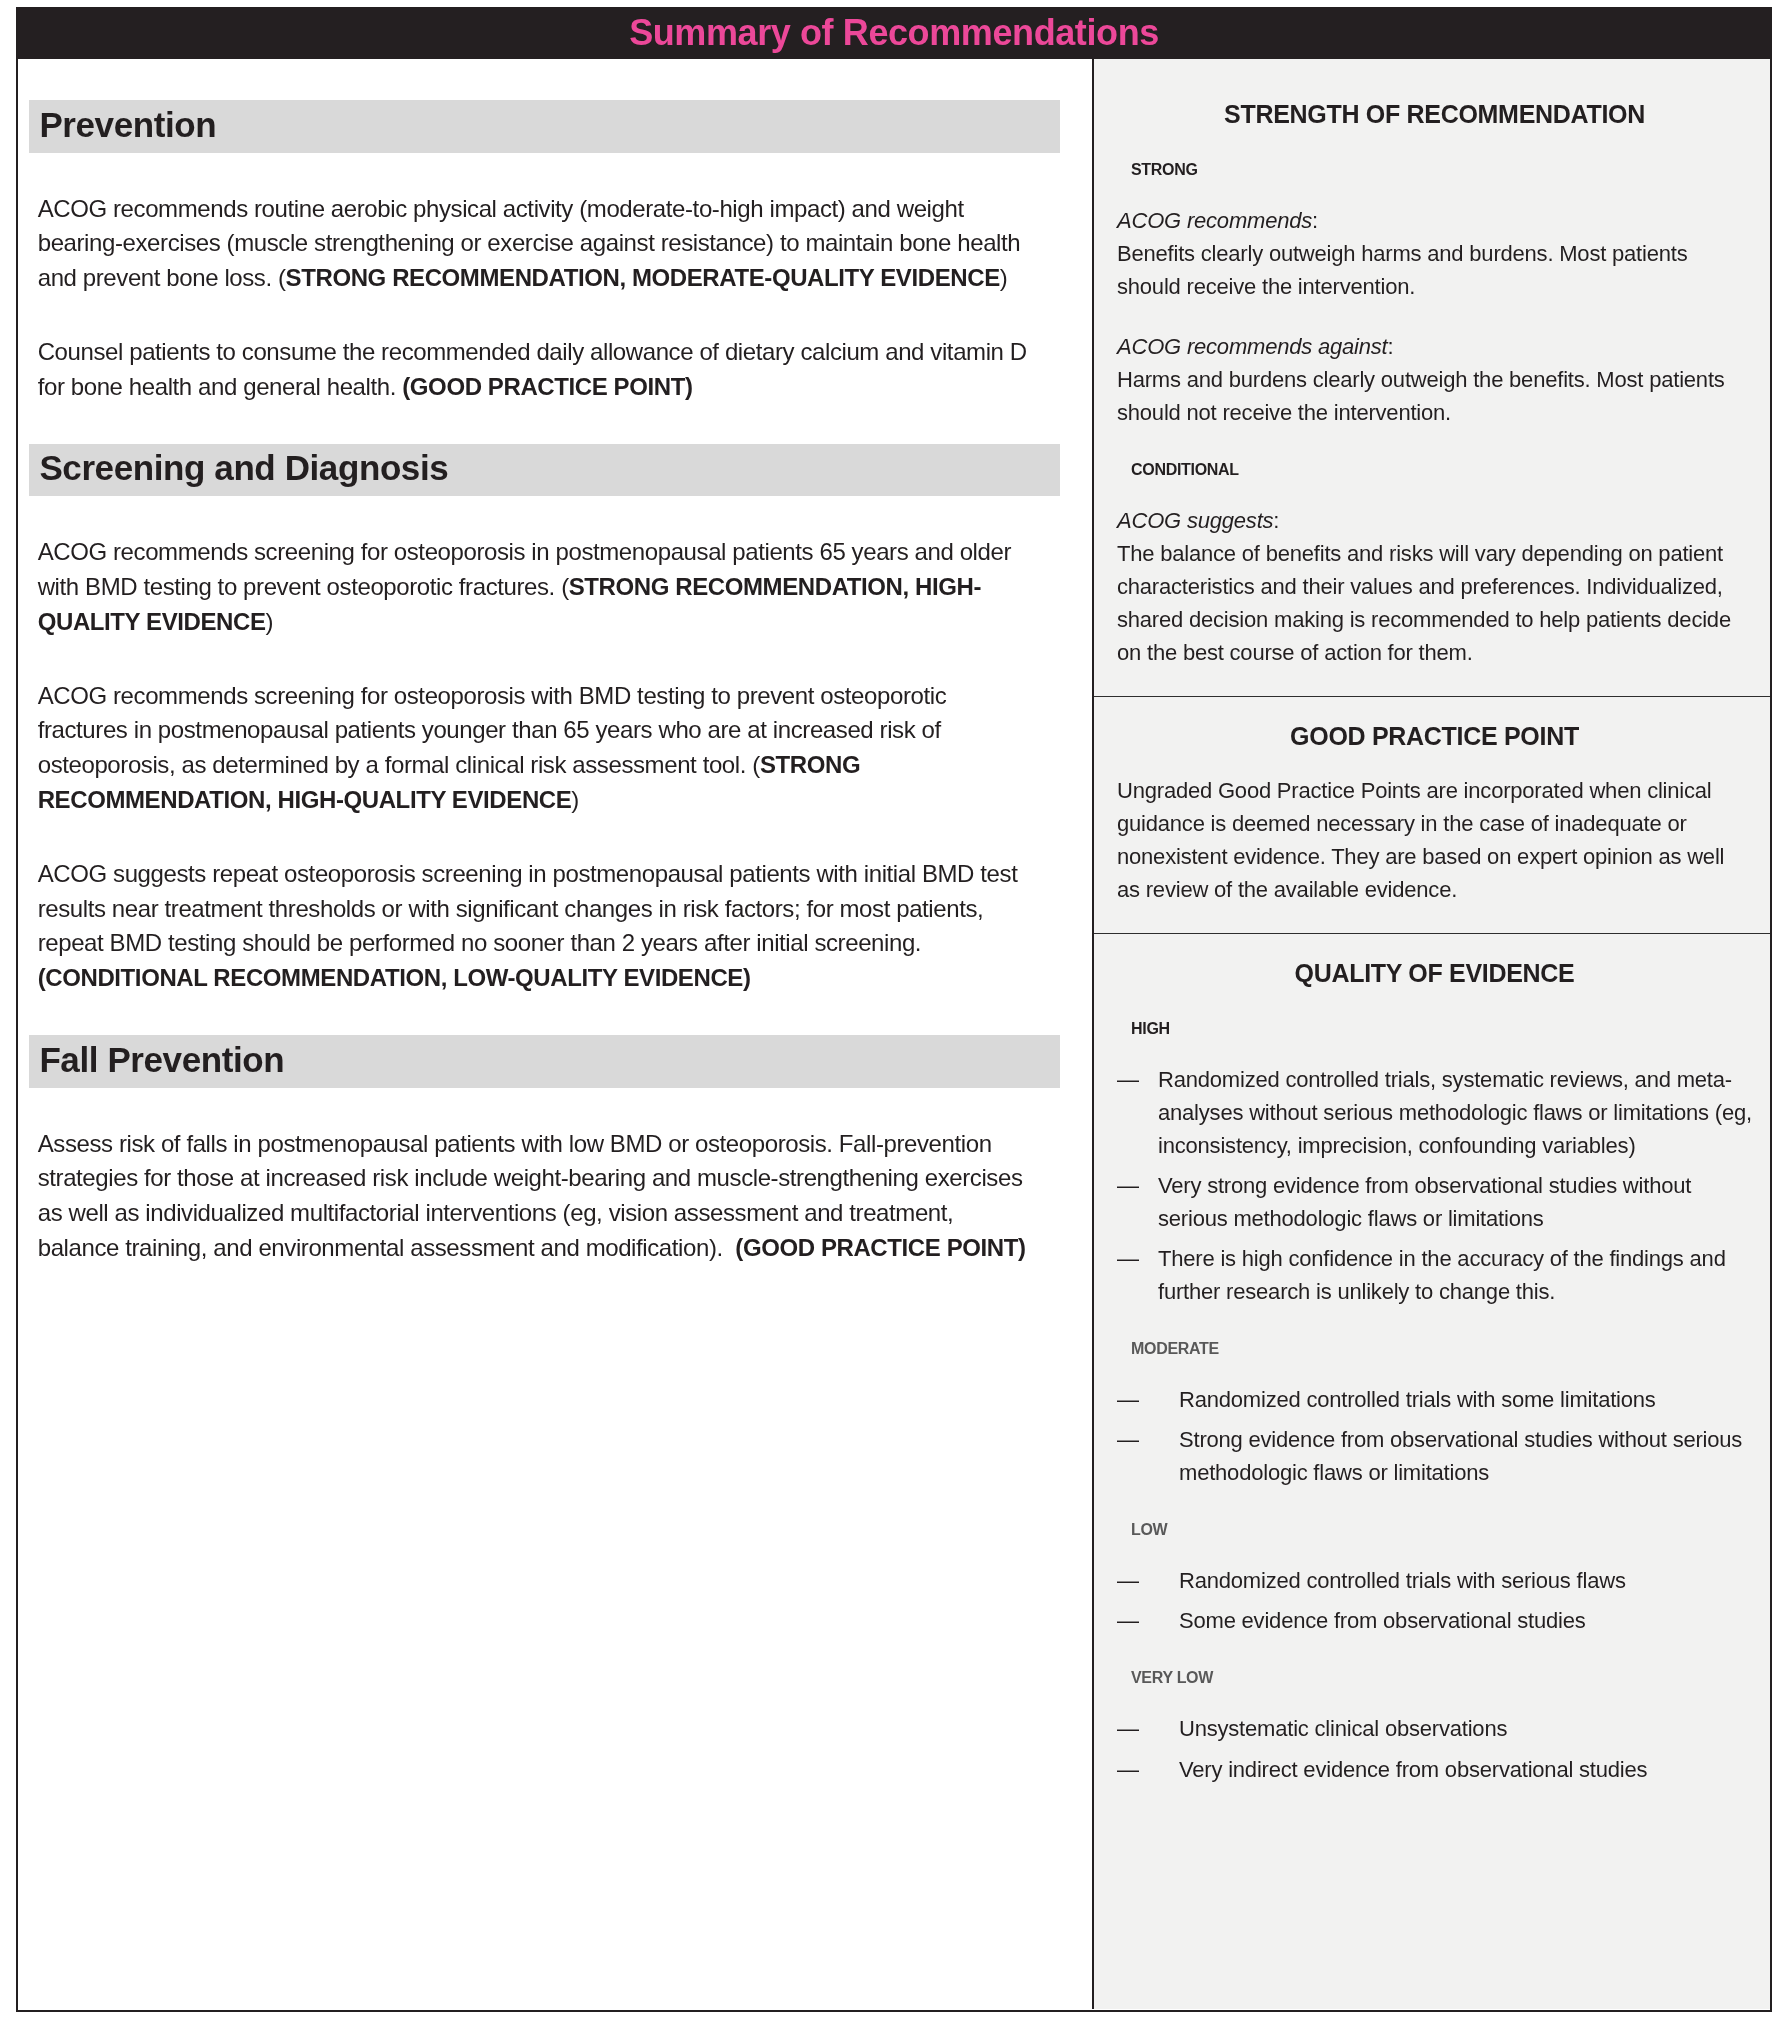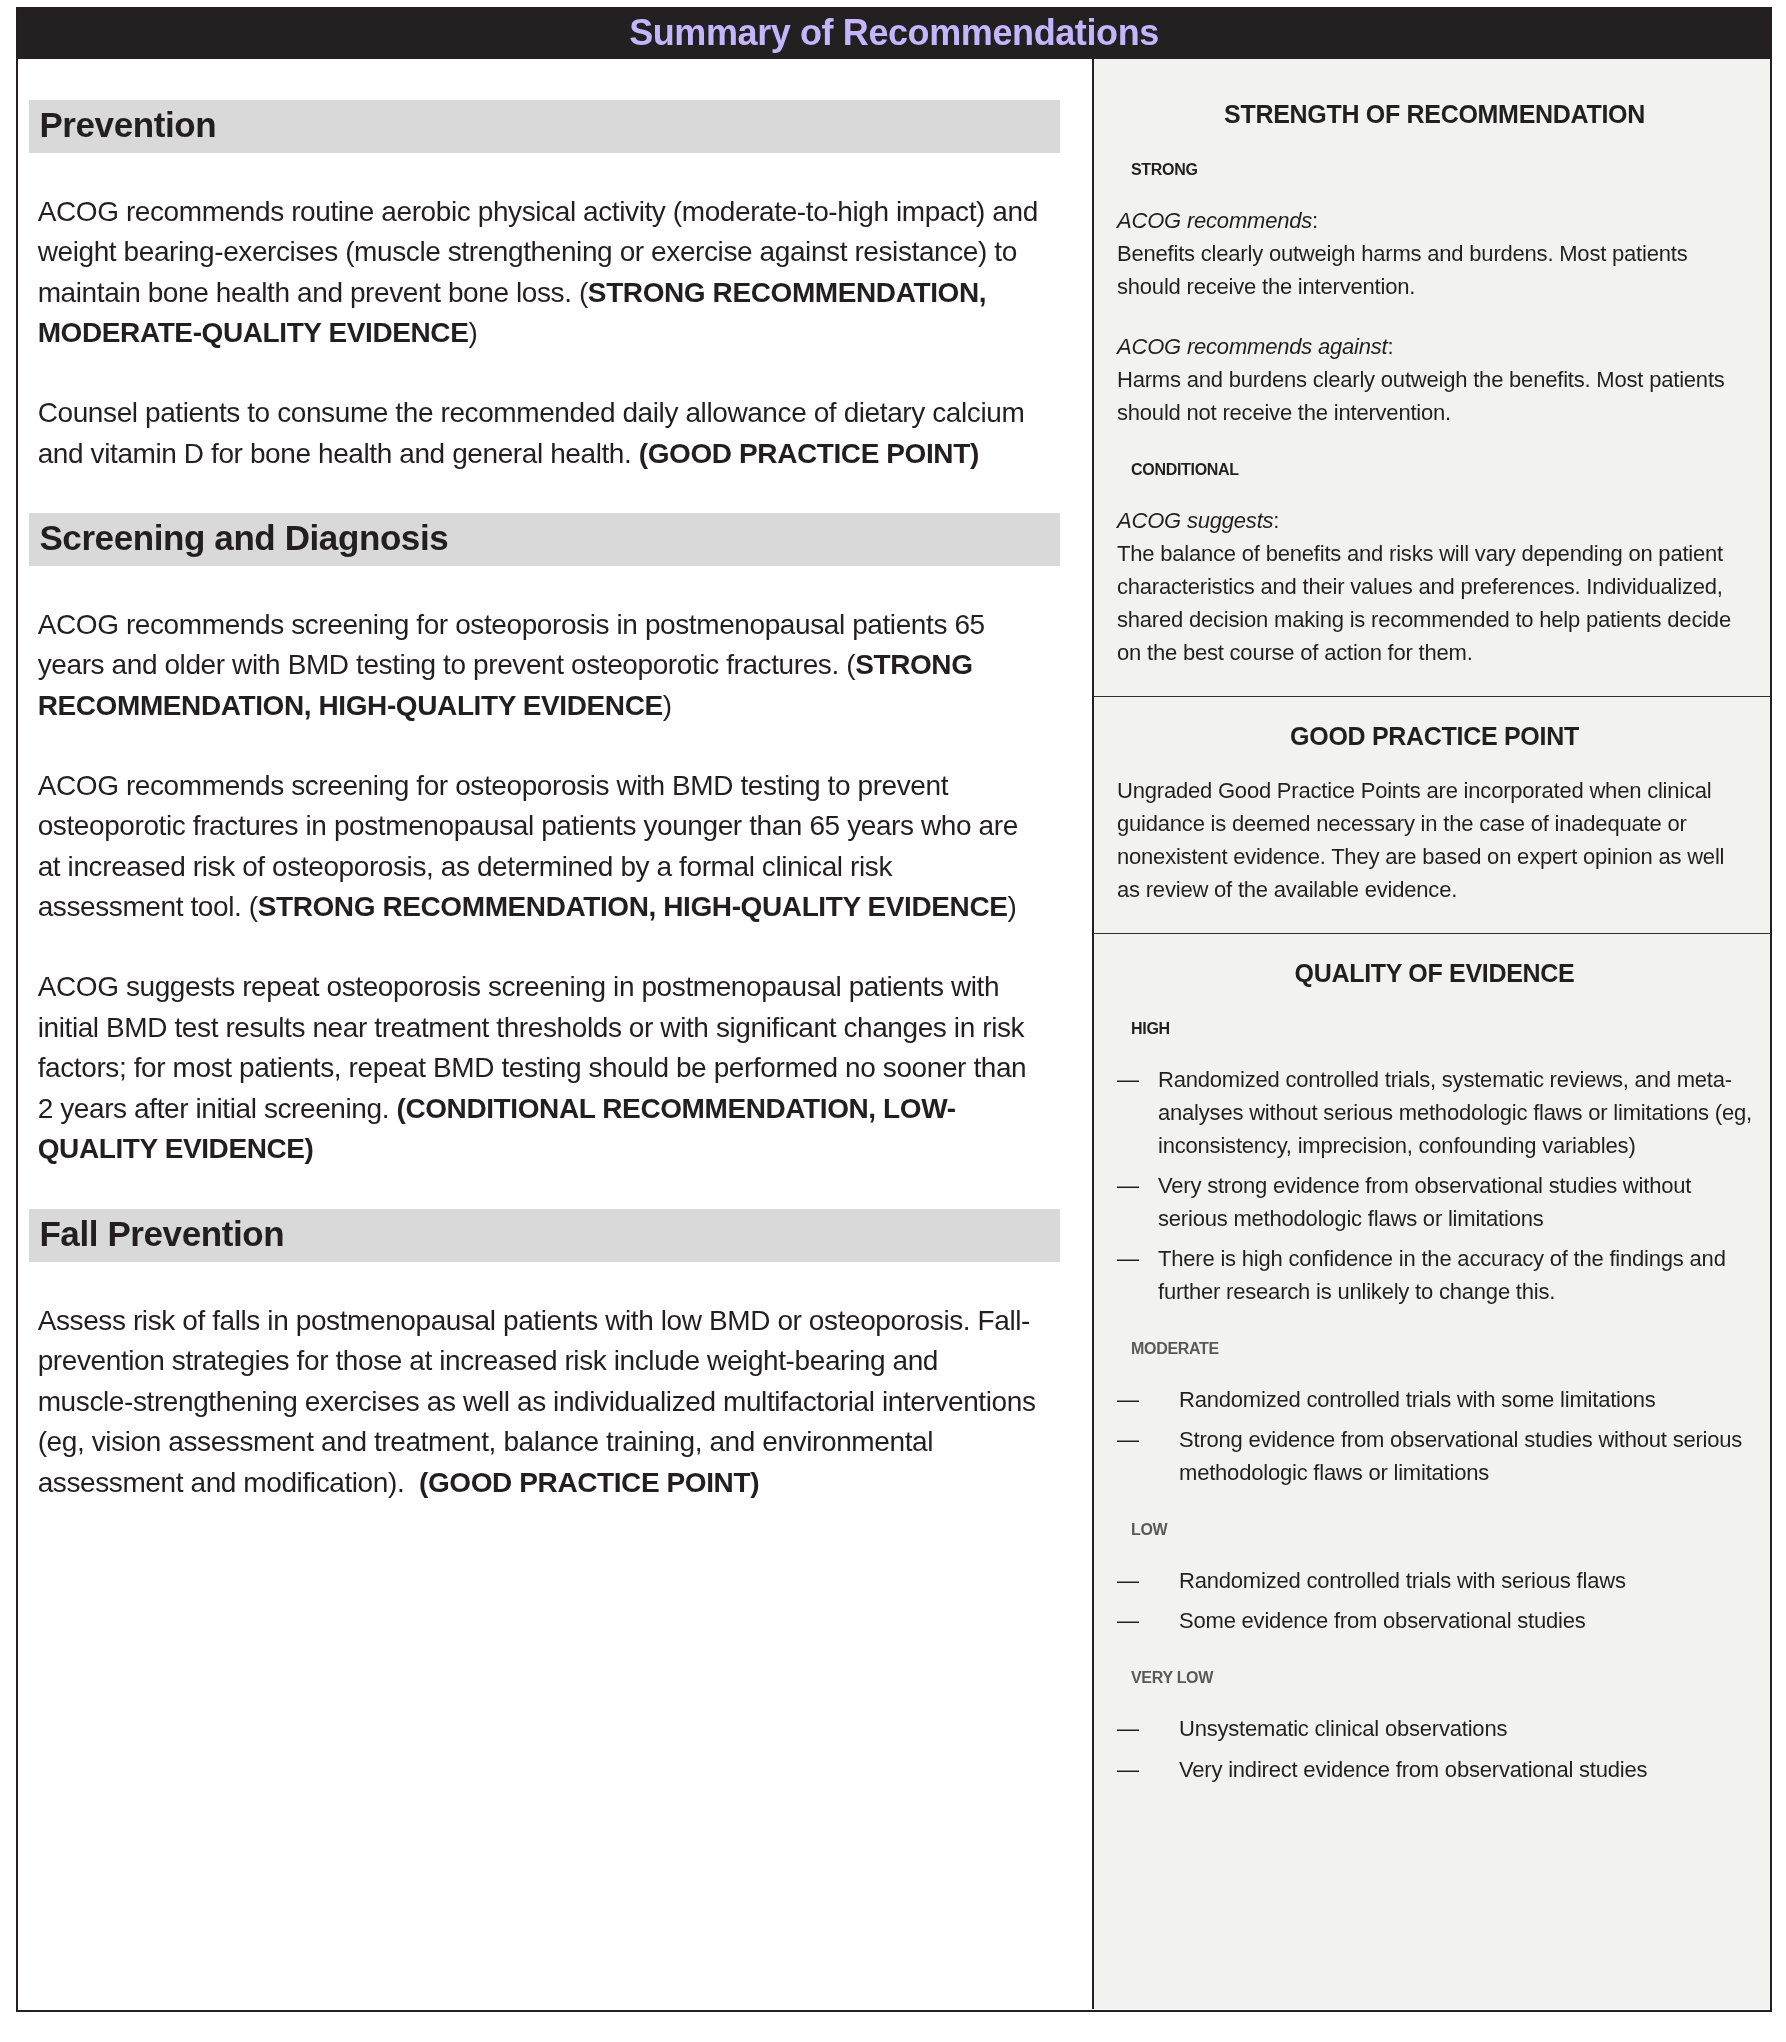--- a/index.html
+++ b/index.html
@@ -18,21 +18,21 @@
     box-sizing:border-box;
     background:#ffffff;
   }
   .title-bar{
     height:48px;
     background:var(--bar,#241f21);
     display:flex;align-items:center;justify-content:center;
     border-bottom:2.7px solid var(--bar,#241f21);
   }
   .title-text{
-    color:#c4b5fd;font-size:36px;font-weight:700;letter-spacing:-0.4px;
+    color:#ec4899;font-size:36px;font-weight:700;letter-spacing:-0.4px;
   }
   .columns{display:flex;height:calc(100% - 51px);gap:18px;}
   .col-left{
     width:1056px;box-sizing:border-box;background:#ffffff;
     padding:41px 14.3px 27px 10.7px;
   }
   .col-right{
     flex:1;box-sizing:border-box;
     background:var(--panel,#f2f2f1);
     border-left:2.7px solid var(--ink,#231f20);
@@ -40,21 +40,21 @@
     overflow:hidden;
   }
   
   .band{
     background:var(--band,#d9d9d9);
     font-size:35px;font-weight:700;line-height:1.3;
     padding:1.8px 10.7px 5.3px;letter-spacing:-0.4px;
   }
   .left-section:not(:first-child) .band{margin-top:18px;}
   .para{
-    font-size:28px;line-height:1.45;letter-spacing:-0.4px;
+    font-size:24px;line-height:1.45;letter-spacing:-0.4px;
     margin:39px 21.4px 39px 9px;
   }
   .para .b{font-weight:700;}
   
   .panel-title{
     font-size:25px;font-weight:700;text-align:center;
     letter-spacing:-0.3px;margin:0 0 23px;
   }
   .rule{
     border-top:1.8px solid #2e2e2e;

